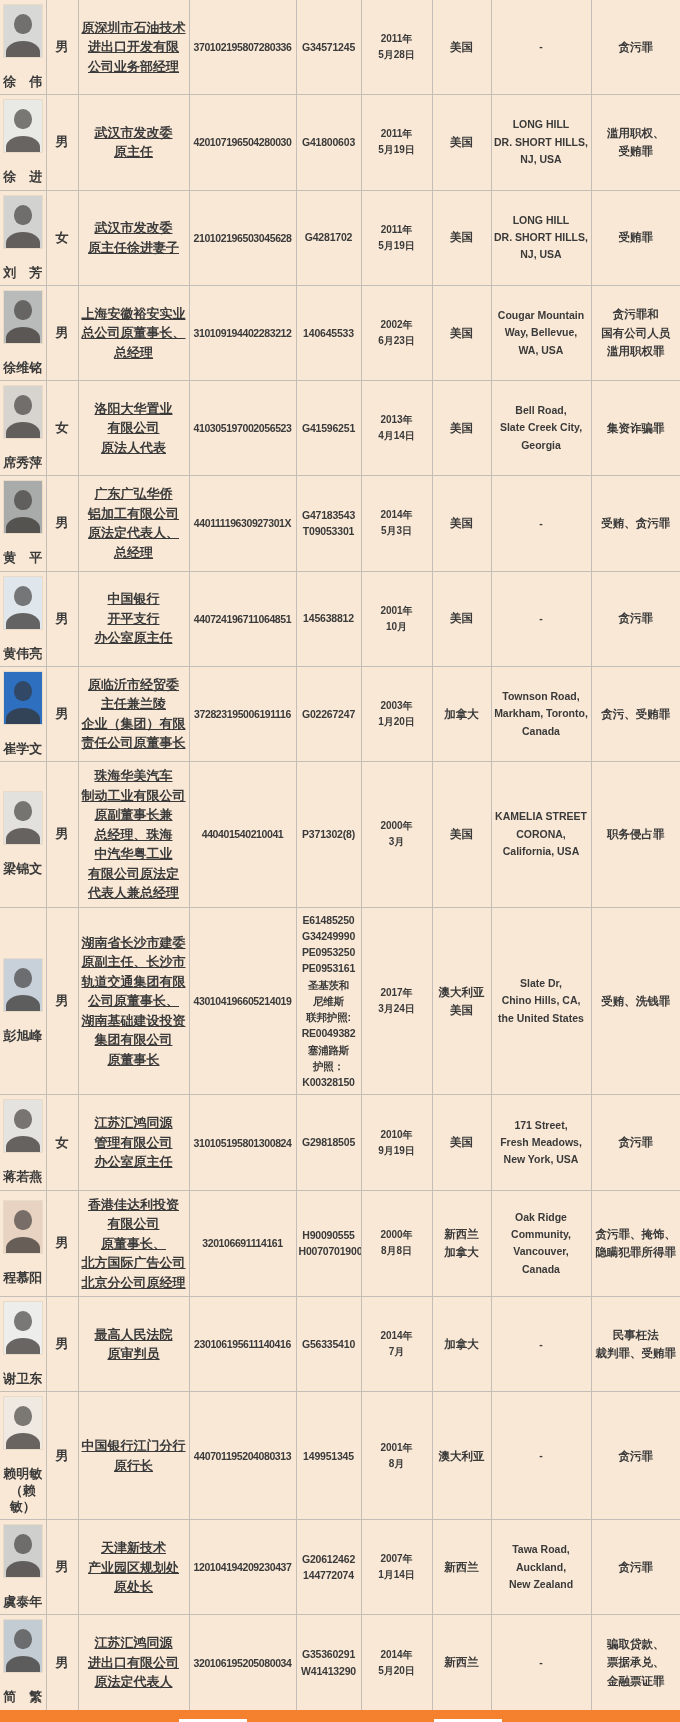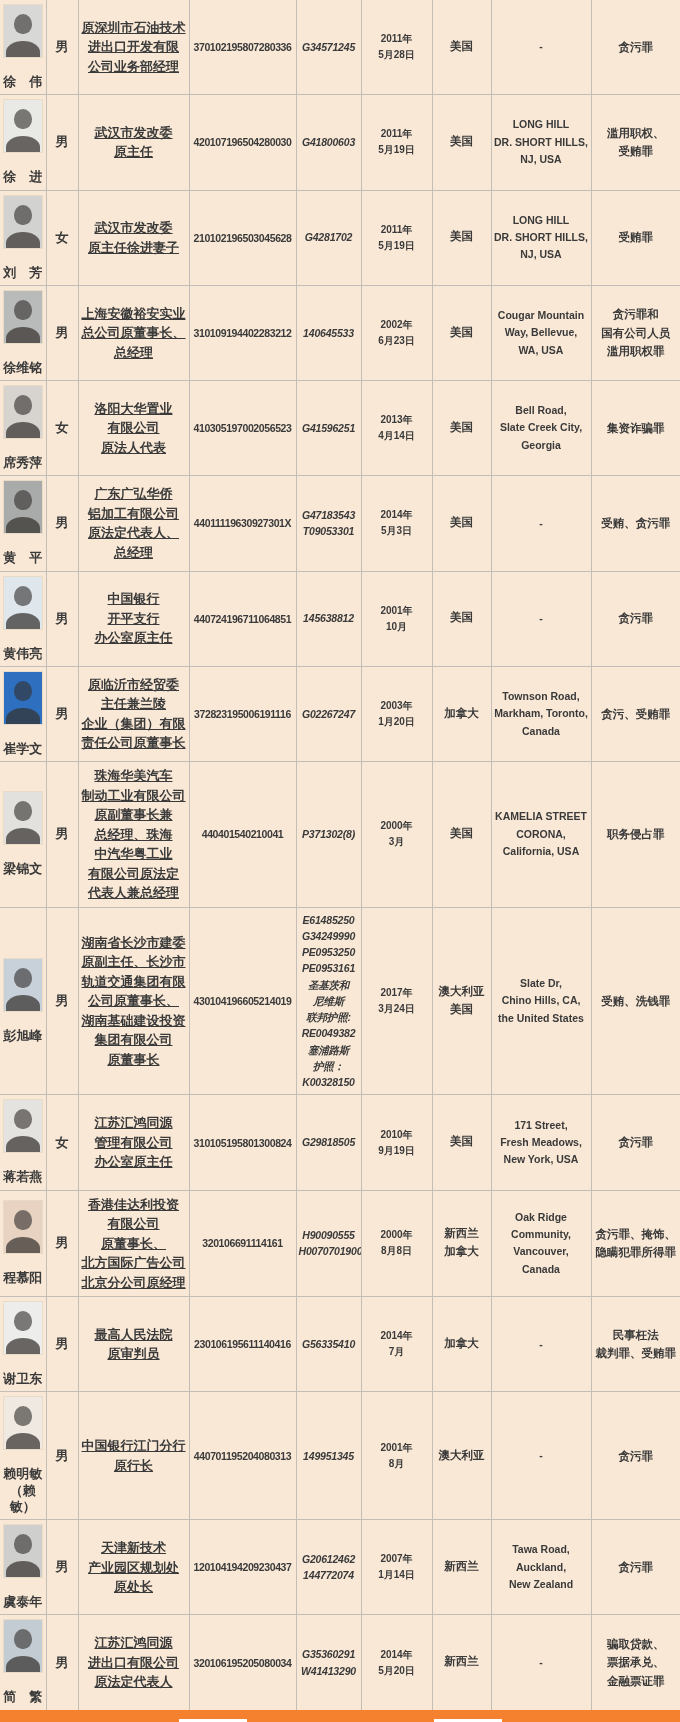--- a/index.html
+++ b/index.html
@@ -48,23 +48,23 @@
     width:34px;height:22px;border-radius:50% 50% 0 0;
     background:rgba(52,48,46,.72);
   }
   .person-name{
     margin-top:16px;font-size:13px;line-height:1.25;
     color:#3a3a3a;font-weight:bold;white-space:pre-line;
   }
   td.gender-cell{font-size:13px;}
   td.desc-cell{font-size:13px;line-height:1.5;text-decoration:underline;}
   td.id-cell{font-size:10.5px;letter-spacing:-.4px;white-space:nowrap;}
-  td.passport-cell{font-size:10.5px;letter-spacing:-.2px;line-height:1.55;font-style:italic;}
+  td.passport-cell{font-size:10.5px;letter-spacing:-.2px;line-height:1.55;}
   td.date-cell{font-size:10px;line-height:1.6;}
-  td.country-cell{font-size:11.5px;line-height:1.6;font-family:Liberation Mono, monospace;}
+  td.country-cell{font-size:11.5px;line-height:1.6;}
   td.address-cell{font-size:10.5px;line-height:1.65;}
   td.crime-cell{font-size:11.5px;line-height:1.6;}
 
   
   .footer{
     height:150px;flex:0 0 150px;
     display:flex;flex-direction:column;align-items:center;
     padding-top:9px;box-sizing:border-box;
   }
   .qr-row{display:flex;gap:95px;}

